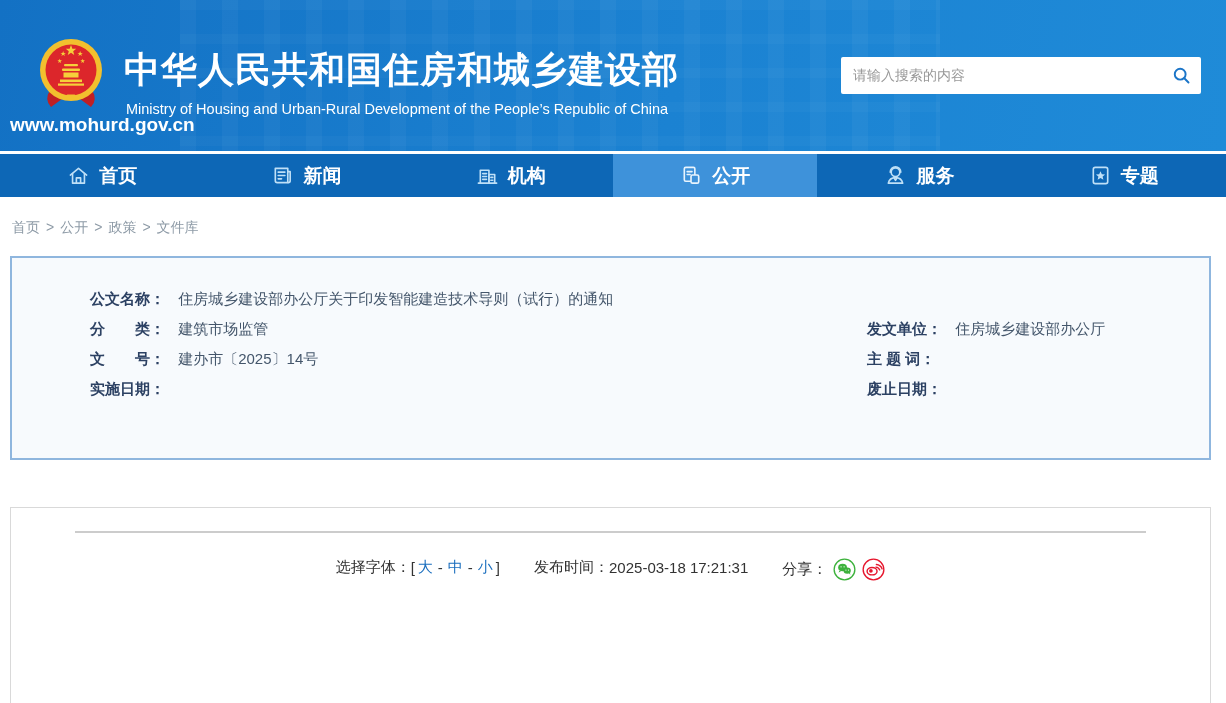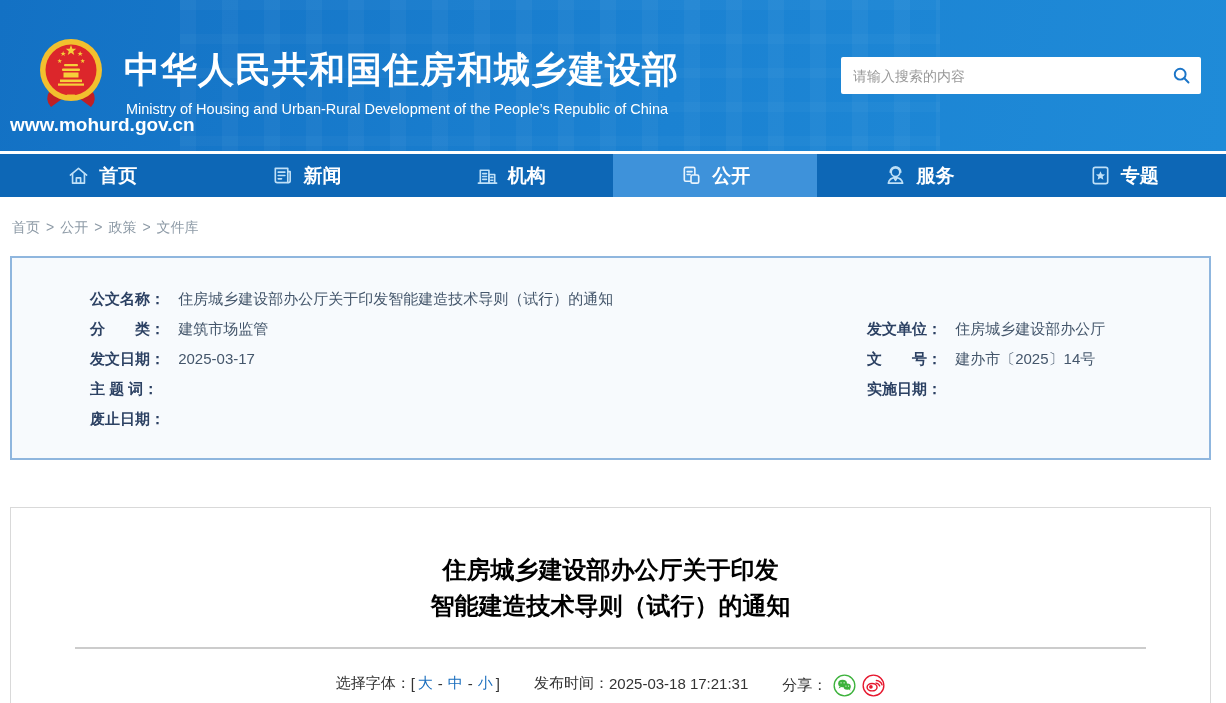--- a/index.html
+++ b/index.html
@@ -19,21 +19,21 @@
   .site-url { position:absolute; top:114px; left:10px; width:150px; text-align:center;
     color:#fff; font-weight:bold; font-size:19px; }
   .title-cn { position:absolute; top:46px; left:124px; color:#fff; font-weight:bold;
     font-size:36px; letter-spacing:1px; white-space:nowrap; }
   .title-en { position:absolute; top:101px; left:126px; color:#fff; font-size:14.5px;
     white-space:nowrap; }
   .search-box { position:absolute; top:57px; left:841px; width:360px; height:37px;
     background:#fff; border-radius:2px; display:flex; align-items:center; }
   .search-box input { flex:1; border:none; outline:none; height:100%; padding:8px 12px;
     font-size:14px; color:#404040; background:transparent;
-    font-family:Liberation Sans, sans-serif; }
+    font-family:Liberation Serif, serif; }
   .search-box input::placeholder { color:#999; }
   .search-btn { width:40px; height:37px; border:none; background:transparent; cursor:pointer;
     display:flex; align-items:center; justify-content:center; }
 
   
   .main-nav { position:absolute; top:154px; left:0; width:1226px; height:43px;
     background:#0d67b6; display:flex; }
   .nav-item { flex:1; display:flex; align-items:center; justify-content:center; gap:9px;
     color:#fff; font-size:19px; font-weight:bold; cursor:pointer; text-decoration:none; }
   .nav-item.active { background:#3e92da; }
@@ -191,47 +191,39 @@
     <div class="cols">
       <div class="inforow">
         <span class="lbl">分　　类：</span>
         <span class="val">建筑市场监管</span>
       </div>
       <div class="inforow">
         <span class="lbl">发文单位：</span>
         <span class="val">住房城乡建设部办公厅</span>
       </div>
       <div class="inforow">
-        <span class="lbl">发文日期：</span>
-        <span class="val">2025-03-17</span>
-      </div>
-      <div class="inforow">
         <span class="lbl">文　　号：</span>
         <span class="val">建办市〔2025〕14号</span>
       </div>
       <div class="inforow">
         <span class="lbl">主 题 词：</span>
         <span class="val"></span>
       </div>
       <div class="inforow">
         <span class="lbl">实施日期：</span>
         <span class="val"></span>
       </div>
       <div class="inforow">
         <span class="lbl">废止日期：</span>
         <span class="val"></span>
       </div>
     </div>
   </div>
 
   <div class="articlebox">
-    <div class="article-title">
-      <div>住房城乡建设部办公厅关于印发</div>
-      <div>智能建造技术导则（试行）的通知</div>
-    </div>
     <div class="sep-line"></div>
     <div class="meta-row">
       <span class="grp">
         <span>选择字体：</span>
         <span class="bracket">[</span>
         <a class="fontsize-link">大</a>
         <span class="dash">-</span>
         <a class="fontsize-link">中</a>
         <span class="dash">-</span>
         <a class="fontsize-link">小</a>

